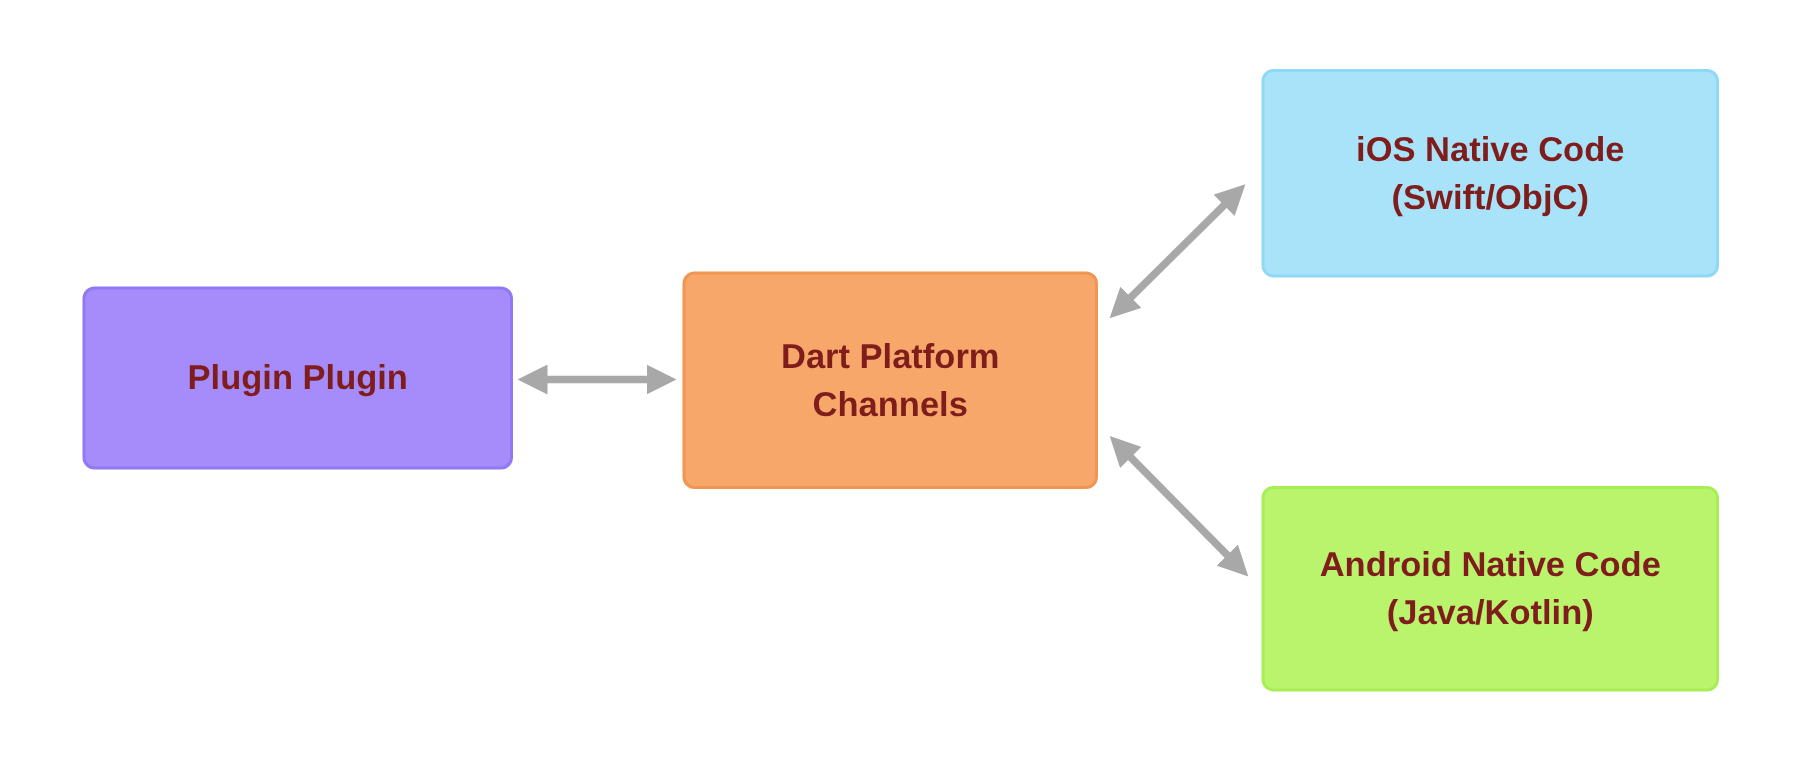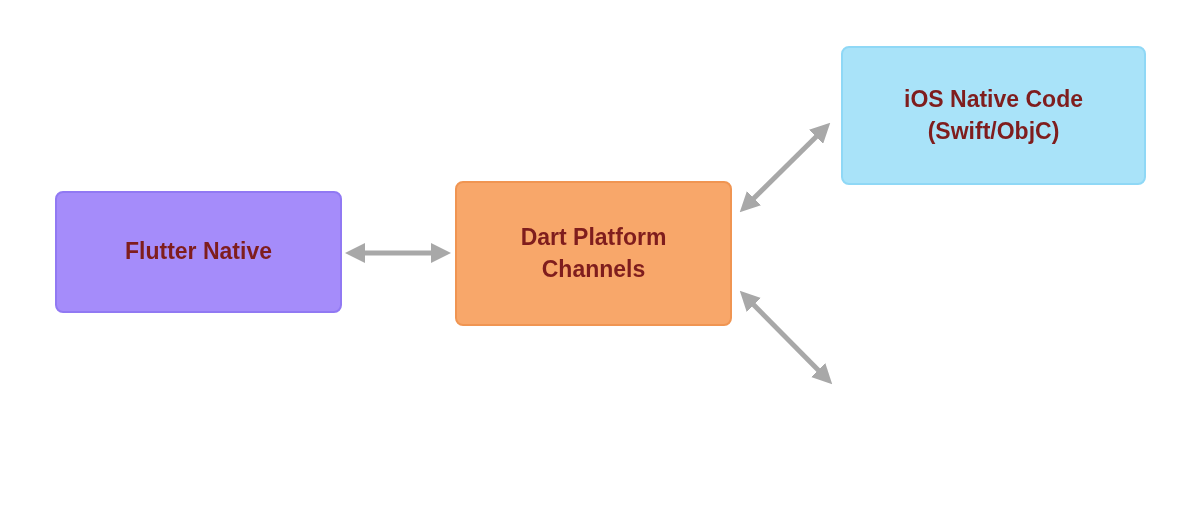--- a/index.html
+++ b/index.html
@@ -60,27 +60,31 @@
       <marker id="ah" viewBox="0 0 10 10" refX="7" refY="5" markerWidth="4" markerHeight="4" orient="auto-start-reverse">
         <path d="M0,0 L10,5 L0,10 Z"></path>
       </marker>
     </defs>
     <line x1="351" y1="253" x2="445" y2="253" marker-start="url(#ah)" marker-end="url(#ah)"></line>
     <line x1="744" y1="208" x2="826" y2="127" marker-start="url(#ah)" marker-end="url(#ah)"></line>
     <line x1="744" y1="295" x2="828" y2="380" marker-start="url(#ah)" marker-end="url(#ah)"></line>
   </svg>
 
   <div class="node node-flutter">
-    <span class="label">Flutter Native</span>
+    <span class="label">Plugin Plugin</span>
   </div>
 
   <div class="node node-dart">
     <span class="label">Dart Platform
 Channels</span>
   </div>
 
   <div class="node node-ios">
     <span class="label">iOS Native Code
 (Swift/ObjC)</span>
   </div>
 
+  <div class="node node-android">
+    <span class="label">Android Native Code
+(Java/Kotlin)</span>
+  </div>
 
 </div>
 
 </body></html>

